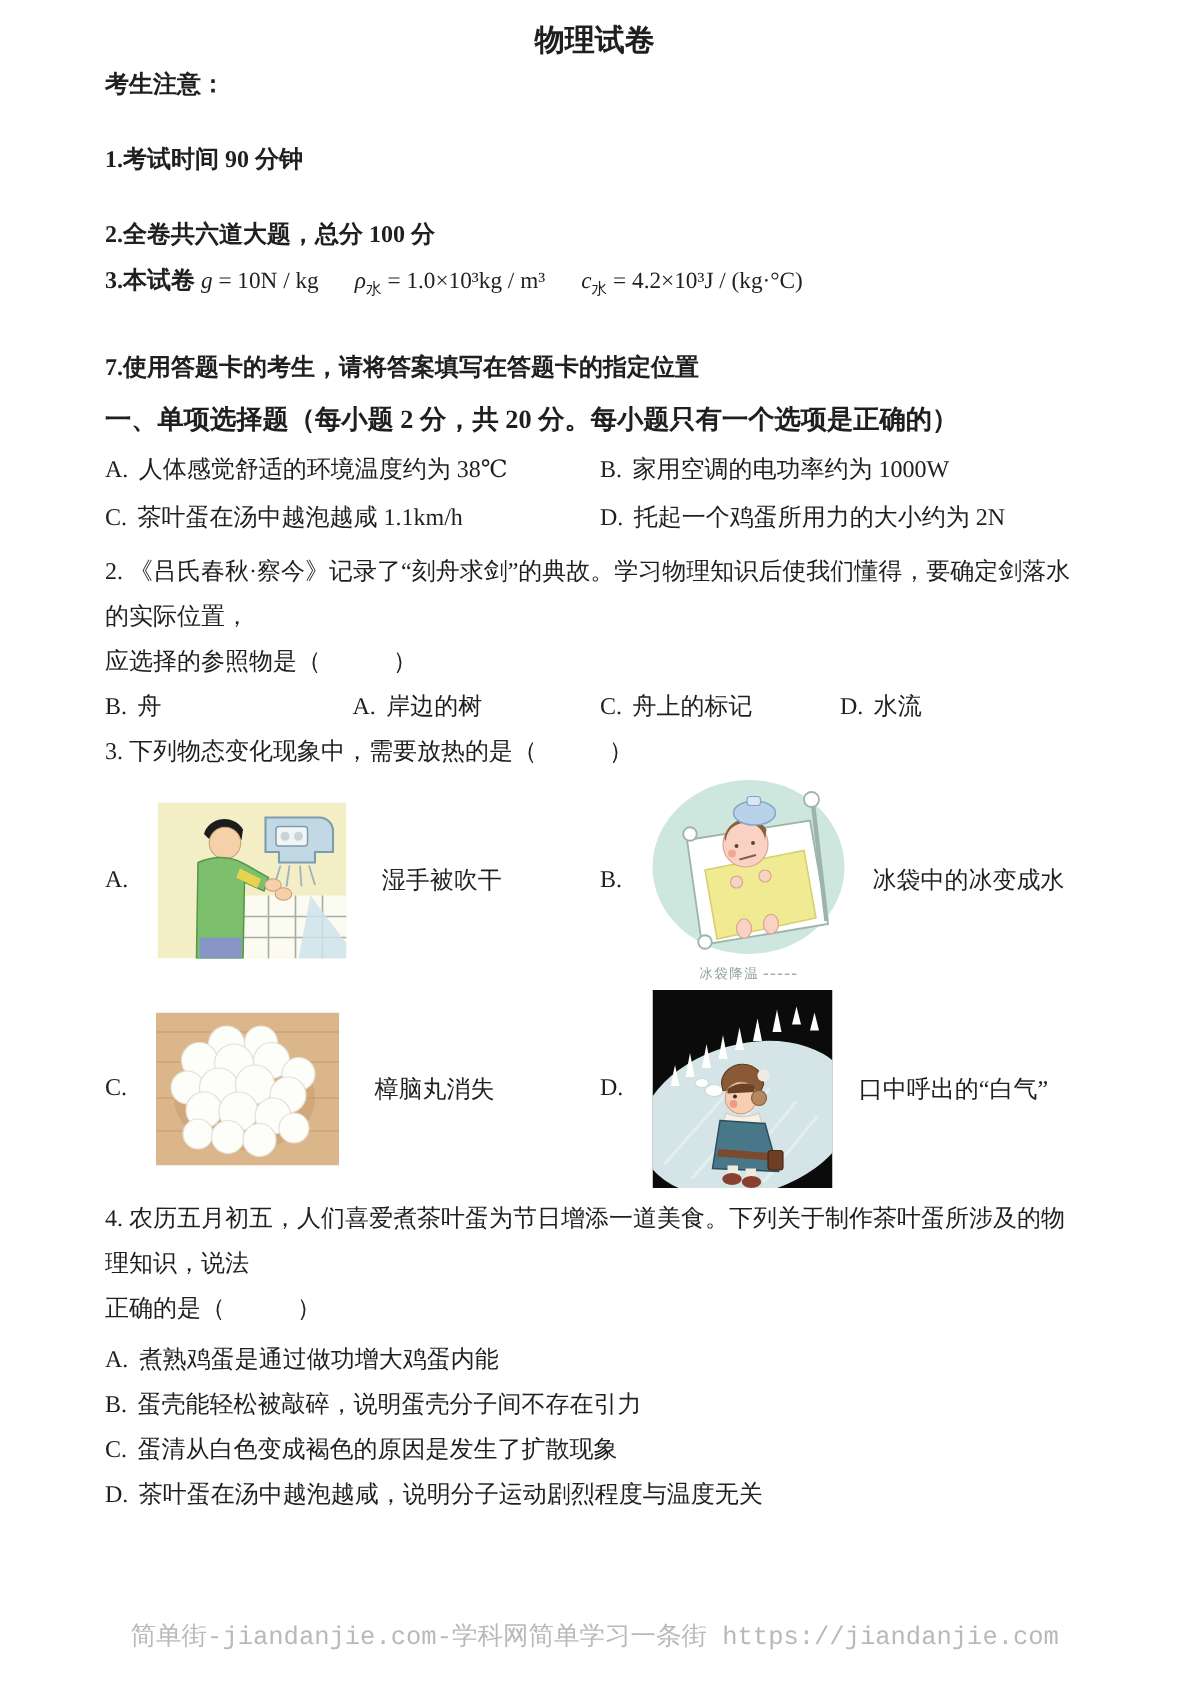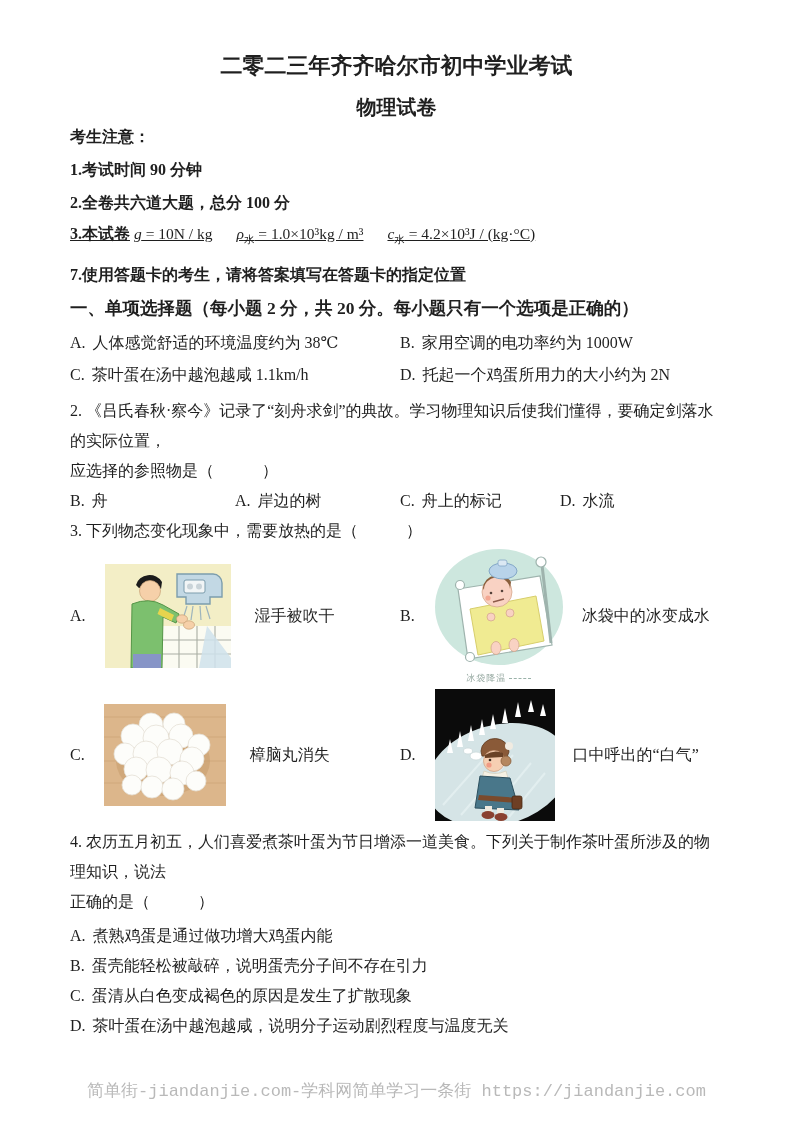--- a/index.html
+++ b/index.html
@@ -14,22 +14,22 @@
     font-family: "Liberation Serif", "DejaVu Serif", serif;
     color: #1f1f1f;
   }
   .content { padding: 0 70px; }
 
   .title { margin: 52px 0 0; text-align: center; font-size: 22px; font-weight: bold; line-height: 28px; }
   .subtitle { margin: 14px 0 0; text-align: center; font-size: 20px; font-weight: bold; line-height: 26px; }
 
   p { margin: 0; }
   .notice-head { margin-top: 6px; font-size: 16px; font-weight: bold; line-height: 22px; }
-  .notice { margin-top: 11px; font-size: 16px; font-weight: bold; line-height: 22px; }
-  .notice3 { margin-top: 7px; font-size: 16px; line-height: 26px; text-decoration: underline; }
+  .notice { margin-top: 28px; font-size: 16px; font-weight: bold; line-height: 22px; }
+  .notice3 { margin-top: 7px; font-size: 16px; line-height: 26px; }
   .notice3 .prefix { font-weight: bold; }
   .formula { font-size: 15.5px; white-space: pre; }
   .formula .var { font-style: italic; }
   .formula sub { font-size: 10.5px; }
   .f1 { margin-left: 4px; }
   .f2, .f3 { margin-left: 24px; }
 
   .sec-heading { margin-top: 11px; font-size: 17.5px; font-weight: bold; line-height: 23px; }
 
   .stem { margin-top: 14px; font-size: 16px; line-height: 22px; }
@@ -62,21 +62,20 @@
     font-size: 17px;
     color: #b9b9b9;
   }
 </style>
 </head>
 <body>
 
 <div class="page">
   <div class="content">
 
-    <h1 class="title">二零二三年齐齐哈尔市初中学业考试</h1>
     <h2 class="subtitle">物理试卷</h2>
 
     <p class="notice-head">考生注意：</p>
     <p class="notice">1.考试时间 90 分钟</p>
     <p class="notice">2.全卷共六道大题，总分 100 分</p>
 
     <p class="notice3">
       <span class="prefix">3.本试卷</span><span class="formula f1"><span class="var">g</span><span> = 10N / kg</span></span><span class="formula f2"><span class="var">ρ</span><sub>水</sub><span> = 1.0×10³kg / m³</span></span><span class="formula f3"><span class="var">c</span><sub>水</sub><span> = 4.2×10³J / (kg·°C)</span></span>
     </p>
 

